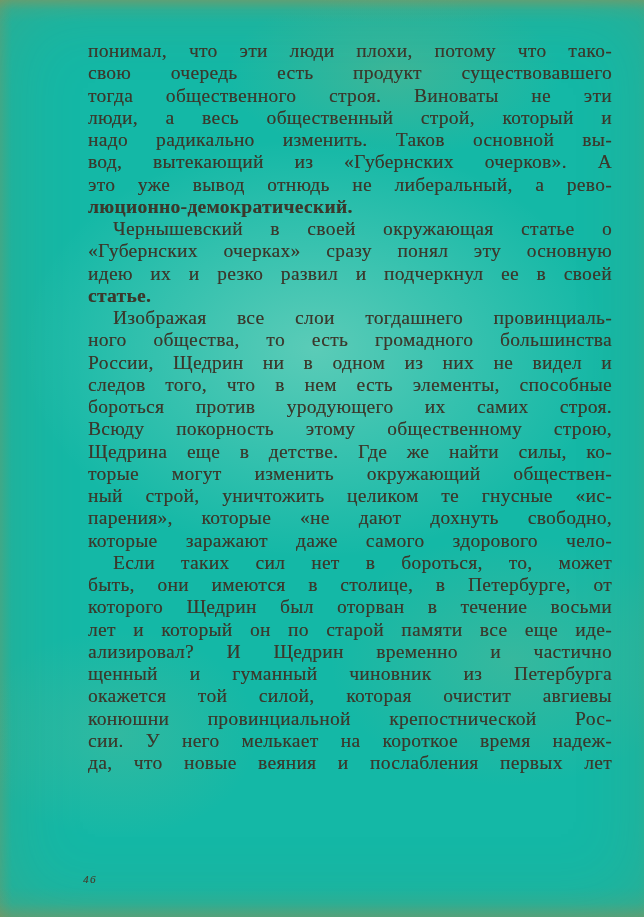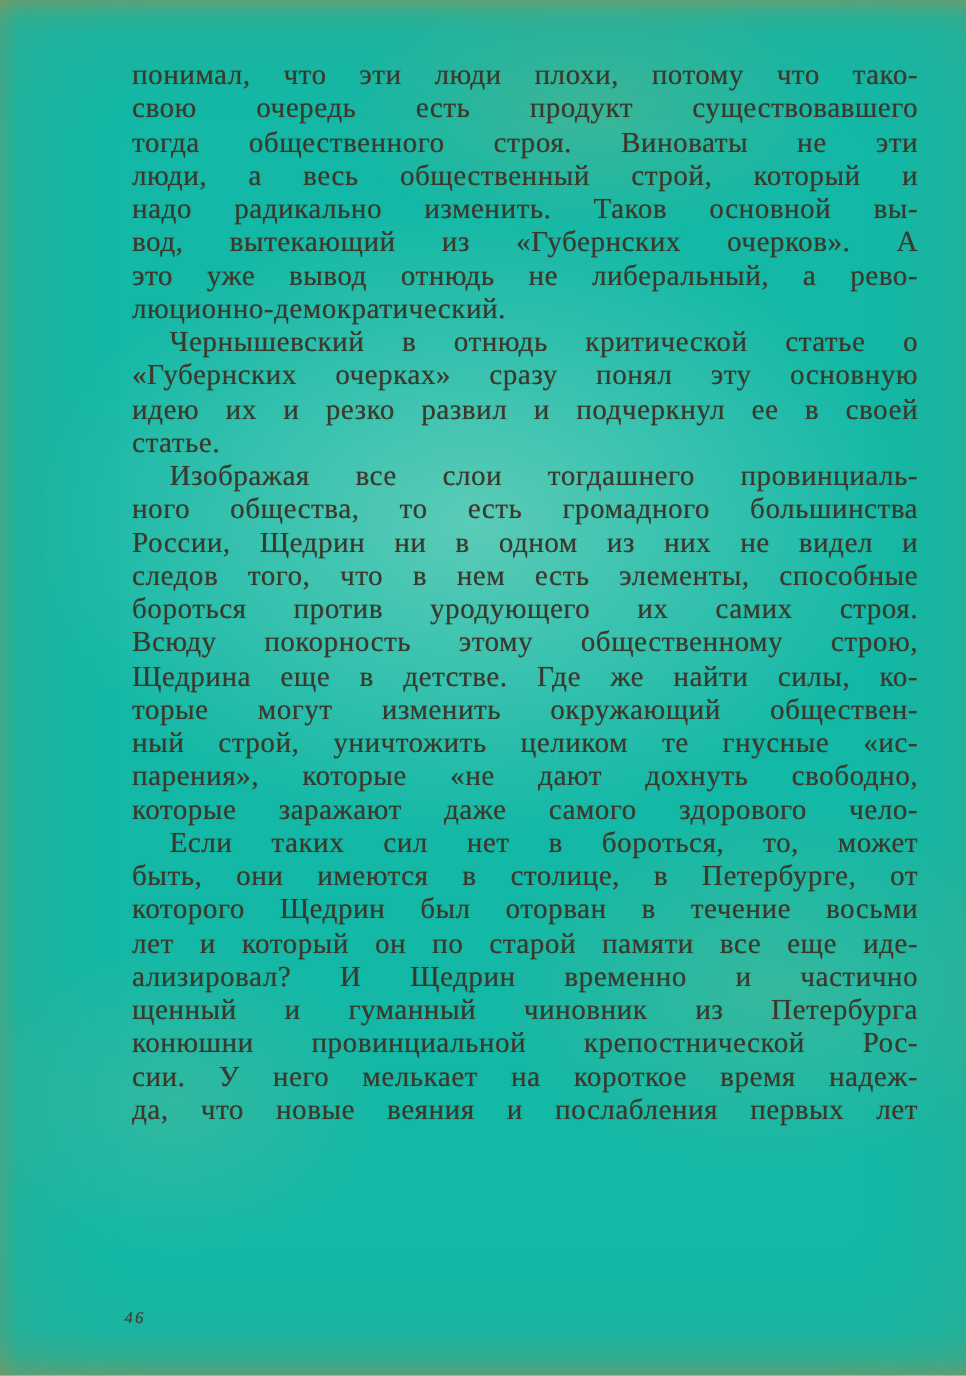--- a/index.html
+++ b/index.html
@@ -47,20 +47,21 @@
   }
   .line {
     text-align: justify;
     text-align-last: justify;
     white-space: nowrap;
     height: 22.25px;
   }
   .line.end {
     text-align: center;
     text-align-last: left;
+    font-weight: bold;
   }
   .line.indent {
     text-indent: 25px;
   }
   .page-number {
     position: absolute;
     left: 83px;
     top: 873px;
     color: #45412f;
     font-size: 11px;
@@ -77,40 +78,41 @@
 
   <div class="text-block">
     <div class="line">понимал, что эти люди плохи, потому что тако-</div>
     <div class="line">свою очередь есть продукт существовавшего</div>
     <div class="line">тогда общественного строя. Виноваты не эти</div>
     <div class="line">люди, а весь общественный строй, который и</div>
     <div class="line">надо радикально изменить. Таков основной вы-</div>
     <div class="line">вод, вытекающий из «Губернских очерков». А</div>
     <div class="line">это уже вывод отнюдь не либеральный, а рево-</div>
     <div class="line end">люционно-демократический.</div>
-    <div class="line indent">Чернышевский в отнюдь критической статье о</div>
+    <div class="line indent">Чернышевский в своей окружающая статье о</div>
     <div class="line">«Губернских очерках» сразу понял эту основную</div>
     <div class="line">идею их и резко развил и подчеркнул ее в своей</div>
     <div class="line end">статье.</div>
     <div class="line indent">Изображая все слои тогдашнего провинциаль-</div>
     <div class="line">ного общества, то есть громадного большинства</div>
     <div class="line">России, Щедрин ни в одном из них не видел и</div>
     <div class="line">следов того, что в нем есть элементы, способные</div>
     <div class="line">бороться против уродующего их самих строя.</div>
     <div class="line">Всюду покорность этому общественному строю,</div>
     <div class="line">Щедрина еще в детстве. Где же найти силы, ко-</div>
     <div class="line">торые могут изменить окружающий обществен-</div>
     <div class="line">ный строй, уничтожить целиком те гнусные «ис-</div>
     <div class="line">парения», которые «не дают дохнуть свободно,</div>
     <div class="line">которые заражают даже самого здорового чело-</div>
     <div class="line indent">Если таких сил нет в бороться, то, может</div>
     <div class="line">быть, они имеются в столице, в Петербурге, от</div>
     <div class="line">которого Щедрин был оторван в течение восьми</div>
     <div class="line">лет и который он по старой памяти все еще иде-</div>
     <div class="line">ализировал? И Щедрин временно и частично</div>
     <div class="line">щенный и гуманный чиновник из Петербурга</div>
+    <div class="line">окажется той силой, которая очистит авгиевы</div>
     <div class="line">конюшни провинциальной крепостнической Рос-</div>
     <div class="line">сии. У него мелькает на короткое время надеж-</div>
     <div class="line">да, что новые веяния и послабления первых лет</div>
   </div>
 
   <div class="page-number">46</div>
 </div>
 
 </body></html>

